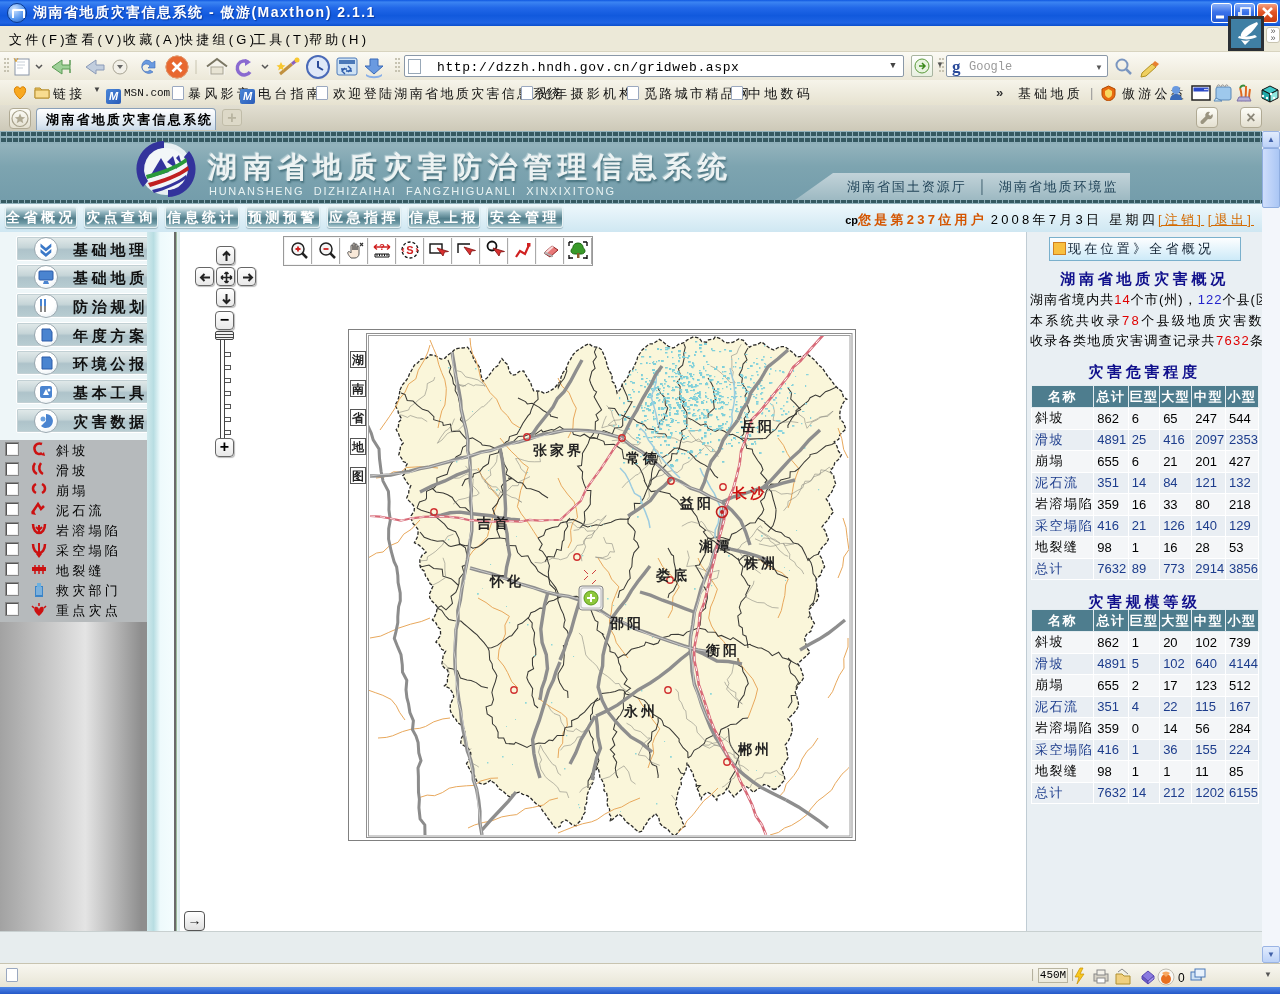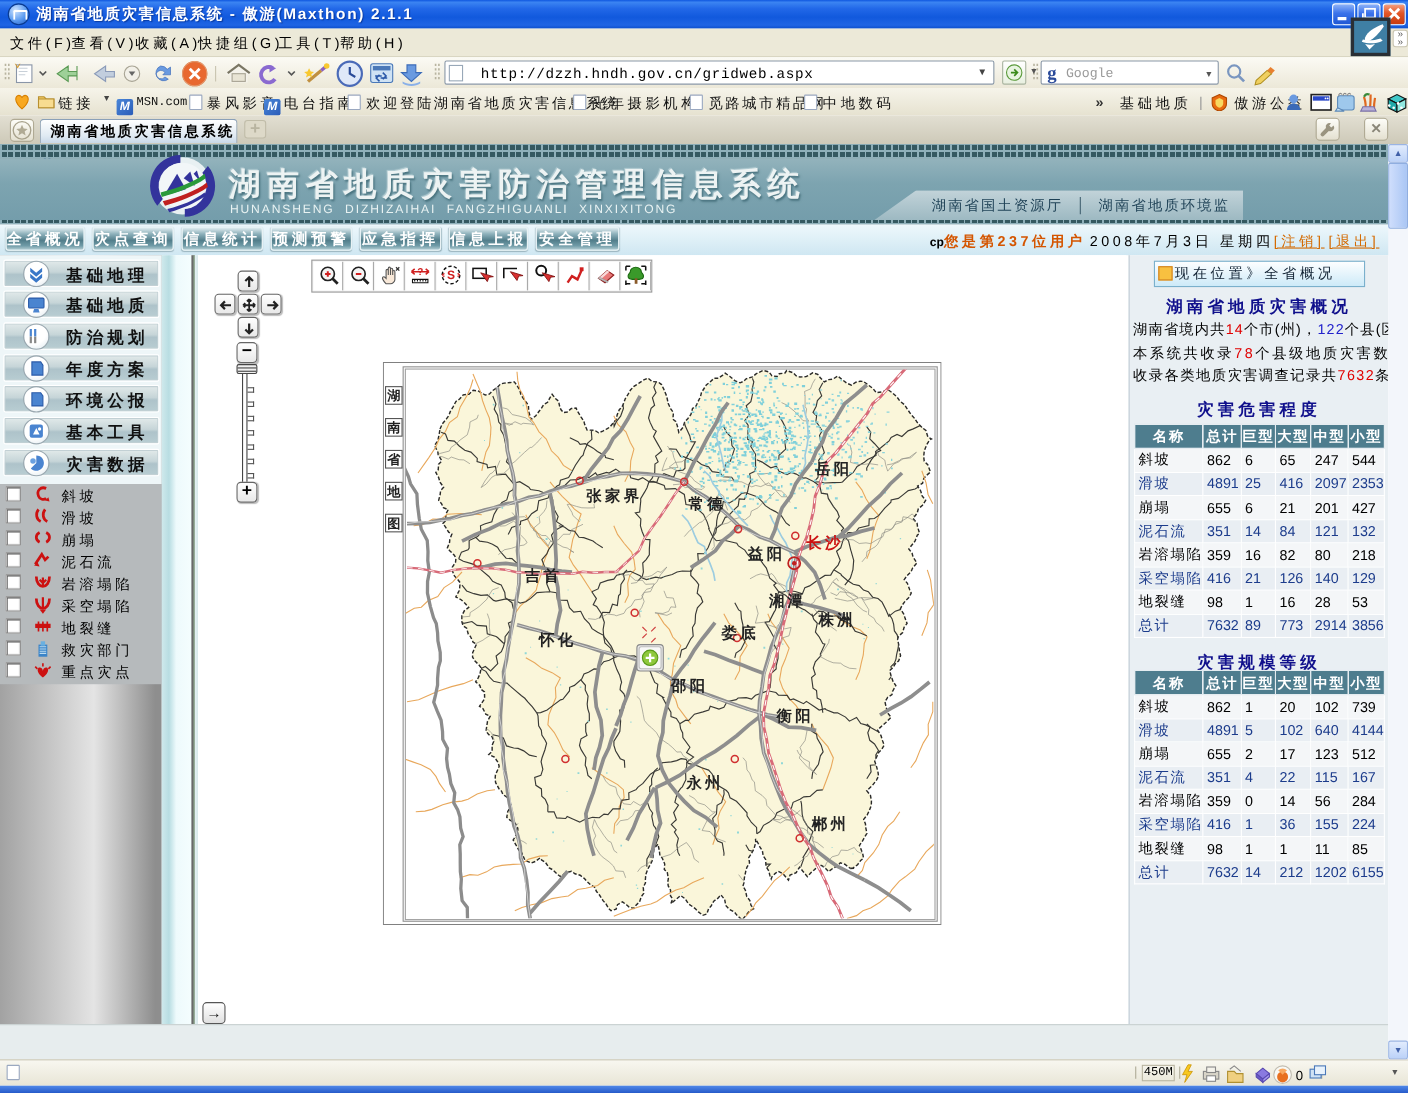--- a/index.html
+++ b/index.html
@@ -54,21 +54,21 @@
 #maparea{position:absolute;left:180px;top:232px;width:844px;height:699px;background:#fff}
 #rightpanel{position:absolute;left:1026px;top:232px;width:236px;height:699px;background:#e9eff3;border-left:1px solid #c0ccd4;font-size:13px}
 #bottomstrip{position:absolute;left:0;top:931px;width:1262px;height:32px;background:#e7edee;border-top:1px solid #c8d0d0}
 #statusbar{position:absolute;left:0;top:963px;width:1280px;height:24px;background:linear-gradient(180deg,#f8f7f0,#e8e5d6);border-top:1px solid #c8c4b0;font-size:12px;color:#000}
 #bluebar{position:absolute;left:0;top:987px;width:1280px;height:7px;background:linear-gradient(180deg,#5088e8,#2458c8)}
 
 #vscroll{position:absolute;left:1262px;top:131px;width:18px;height:832px;background:#f3f6fb}
 .sbtn{position:absolute;left:0;width:18px;height:17px;background:linear-gradient(180deg,#e2ecfd,#bcd2f8);border:1px solid #9ab4e4;border-radius:2px;color:#4060a8;font-size:8px;text-align:center;line-height:16px}
 #vthumb{position:absolute;left:0;top:17px;width:18px;height:60px;background:linear-gradient(90deg,#cfdefc,#aac6f4);border:1px solid #90aee0;border-radius:2px}
 
-.acc{position:absolute;left:3px;width:142px;height:25px;border:1px solid #fff;border-radius:2px;background:linear-gradient(180deg,#e2eaea,#c6d5d8 45%,#aec3ca 55%,#b8cdd2);box-shadow:inset 0 0 0 1px #c2d0d4}
+.acc{position:absolute;left:16px;width:142px;height:25px;border:1px solid #fff;border-radius:2px;background:linear-gradient(180deg,#e2eaea,#c6d5d8 45%,#aec3ca 55%,#b8cdd2);box-shadow:inset 0 0 0 1px #c2d0d4}
 .acc .cir{position:absolute;left:17px;top:0px;width:24px;height:24px;border-radius:50%;background:radial-gradient(circle at 40% 30%,#ffffff 55%,#dde8ee);border:1px solid #9aa8b0}
 .acc .txt{position:absolute;left:56px;top:4px;font-size:15px;color:#111;font-weight:bold}
 .chkrow{position:absolute;left:0;width:147px;height:20px;font-size:13px;color:#000}
 .chkrow .cb{position:absolute;left:5px;top:2px;width:14px;height:14px;background:#fff;border:1px solid #888;box-shadow:inset 1px 1px 0 #555,inset -1px -1px 0 #eee}
 .chkrow .lb{position:absolute;left:56px;top:2px}
 .chkrow svg{position:absolute;left:28px;top:0px}
 
 .rtitle{width:100%;text-align:center;font-weight:bold;color:#10108c;font-size:15px;position:absolute}
 .rtable{position:absolute;left:4px;width:228px;border-collapse:collapse;font-size:13px}
 .rtable th{background:#4e7d8e;color:#fff;font-weight:bold;height:22px;border:1px solid #e4ecf0;white-space:nowrap;overflow:hidden;letter-spacing:.12em}
@@ -817,21 +817,21 @@
           <td>351</td>
           <td>14</td>
           <td>84</td>
           <td>121</td>
           <td>132</td>
         </tr>
     <tr>
           <td class="cn">岩溶塌陷</td>
           <td>359</td>
           <td>16</td>
-          <td>82</td>
+          <td>33</td>
           <td>80</td>
           <td>218</td>
         </tr>
     <tr class="alt bl">
           <td class="cn">采空塌陷</td>
           <td>416</td>
           <td>21</td>
           <td>126</td>
           <td>140</td>
           <td>129</td>

